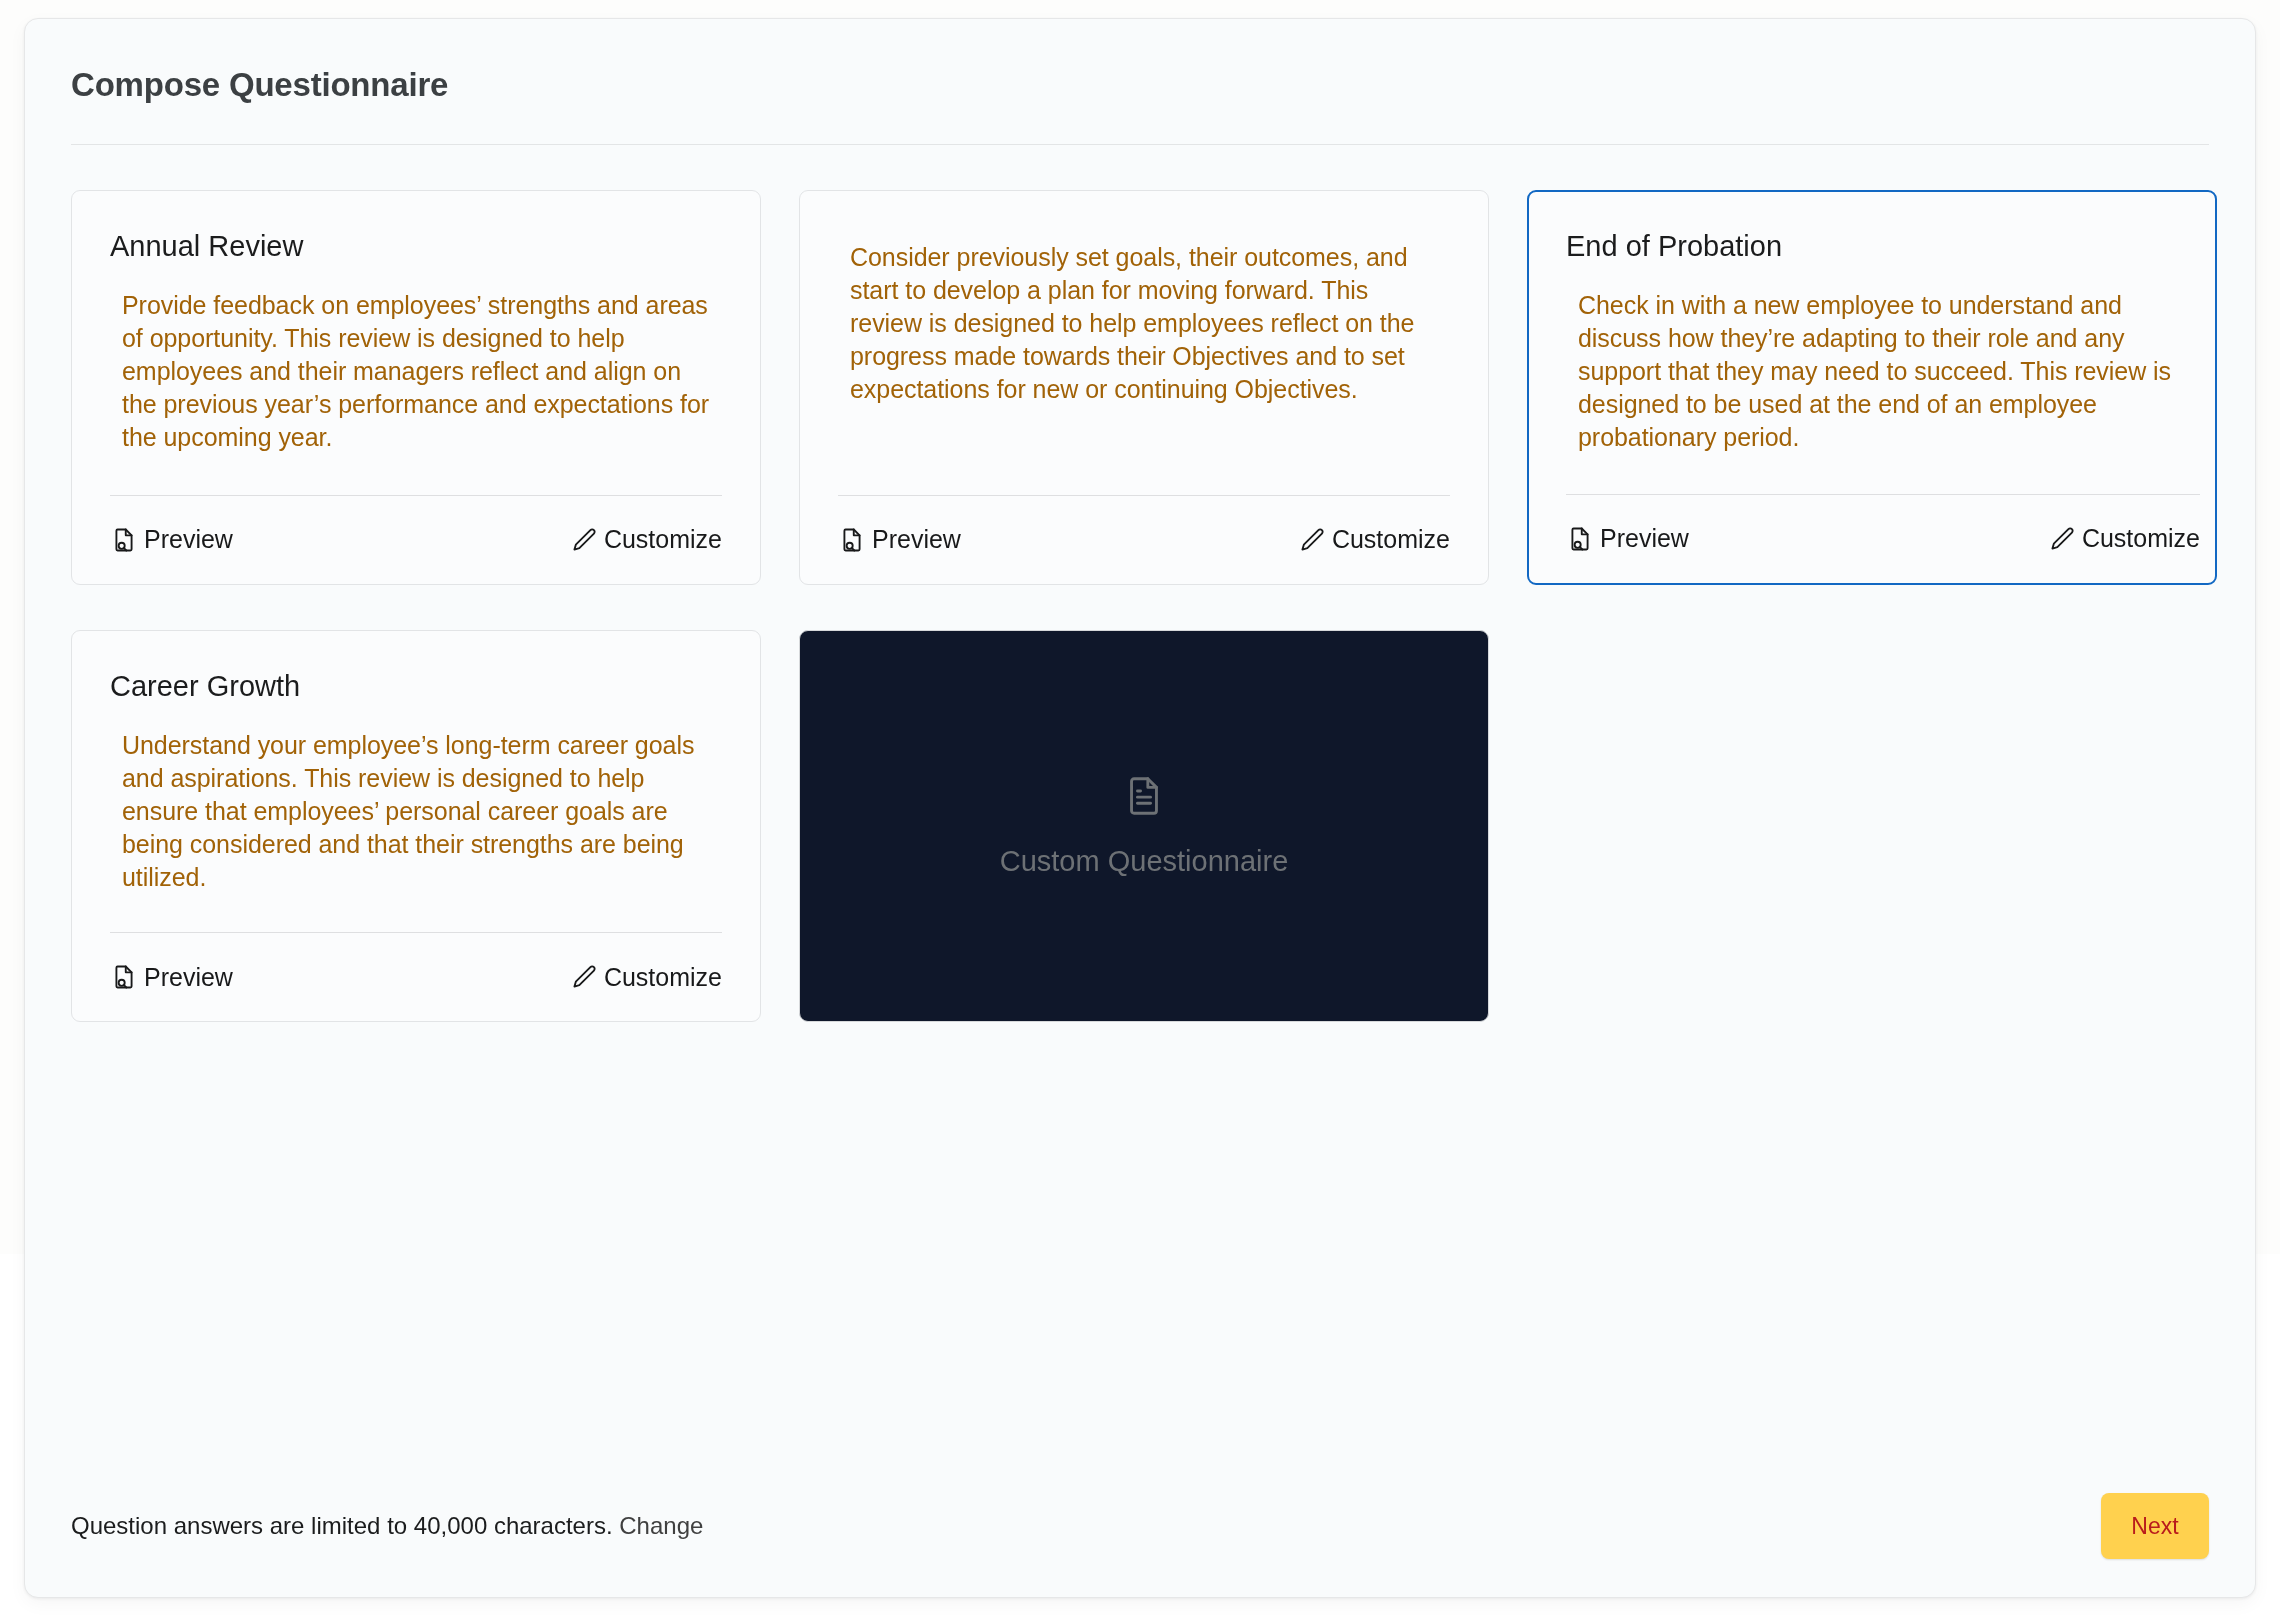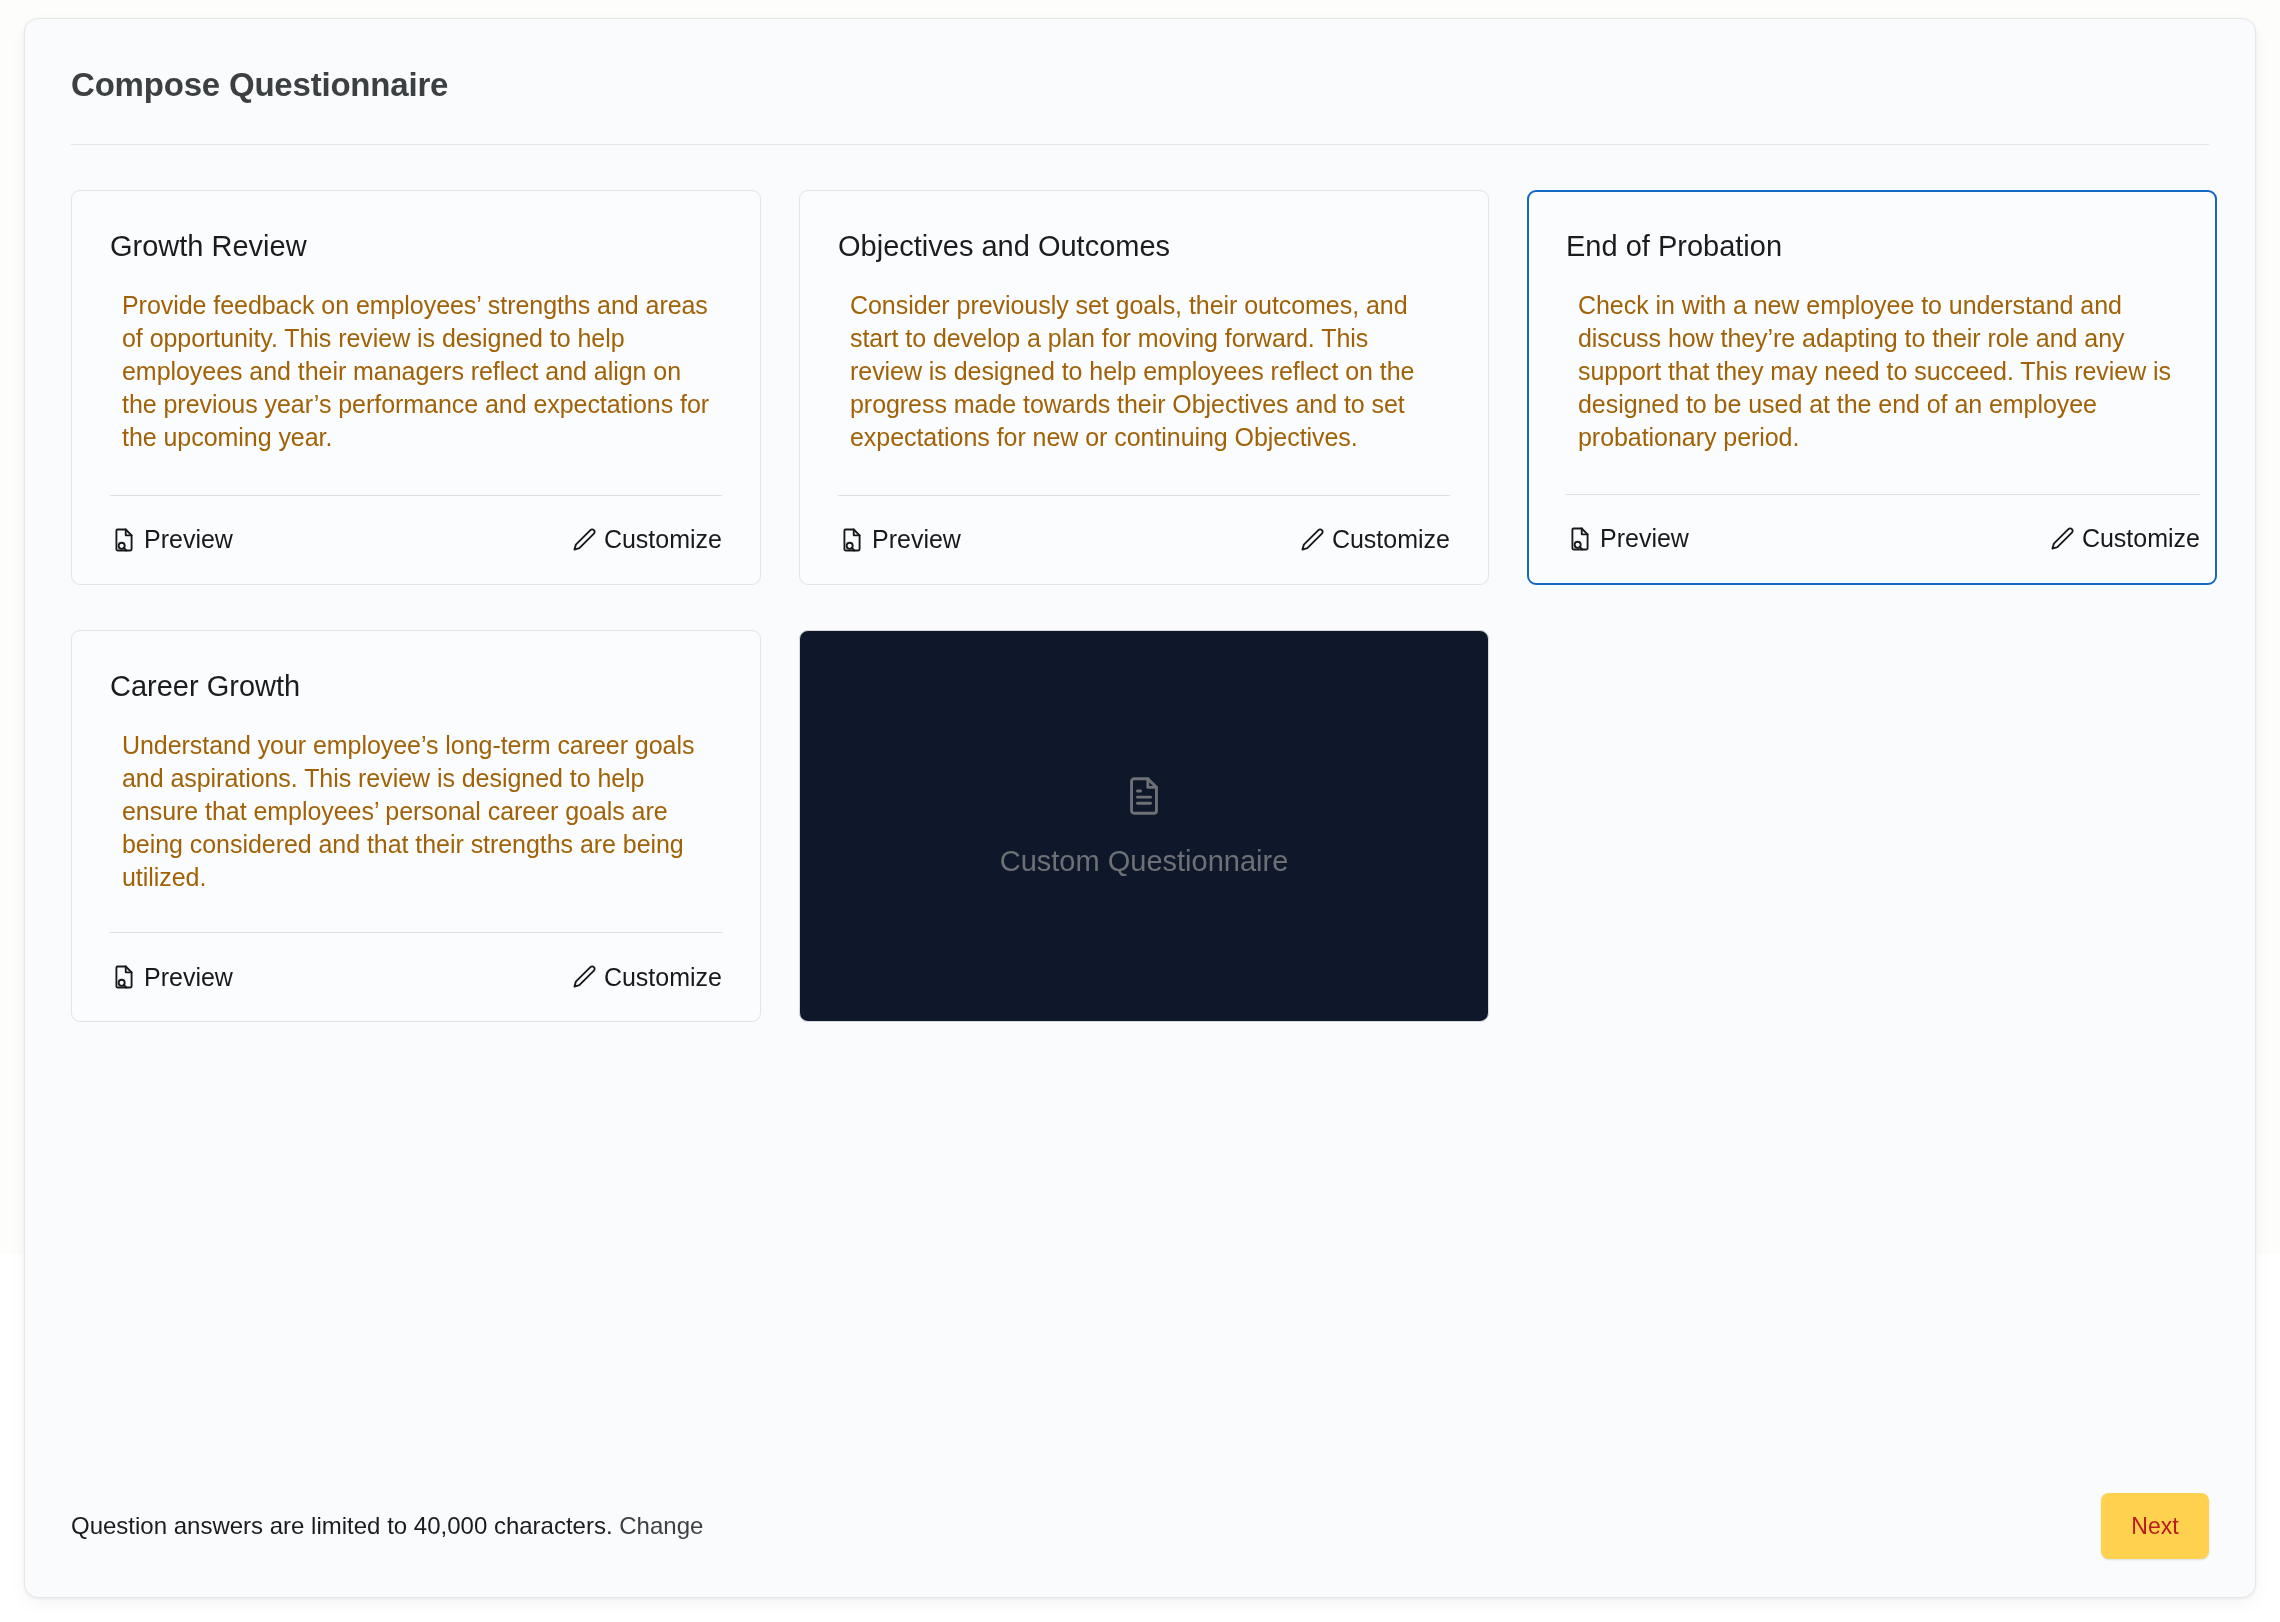--- a/index.html
+++ b/index.html
@@ -187,21 +187,21 @@
   <div class="panel">
 
     <div class="panel-header">
       <h1 class="panel-title">Compose Questionnaire</h1>
       <div class="header-rule"></div>
     </div>
 
     <div class="grid row1">
 
       <div class="card">
-        <div class="card-title">Growth Review</div>
+        <div class="card-title">Annual Review</div>
         <div class="card-desc">Provide feedback on employees’ strengths and areas of opportunity. This review is designed to help employees and their managers reflect and align on the previous year’s performance and expectations for the upcoming year.</div>
         <div class="card-spacer"></div>
         <div class="card-rule"></div>
         <div class="card-actions">
           <button class="action">
             <span>
               <svg width="28" height="28" viewBox="0 0 24 24" fill="none" stroke="#18191a" stroke-width="1.6" stroke-linecap="round" stroke-linejoin="round">
                 <path d="M13.5 3H6.5a1 1 0 0 0-1 1v16a1 1 0 0 0 1 1h11a1 1 0 0 0 1-1V8z"></path>
                 <path d="M13.5 3v5h5"></path>
                 <circle cx="10" cy="17" r="2.6" fill="#fbfcfd"></circle>
@@ -215,21 +215,20 @@
               <svg width="28" height="28" viewBox="0 0 24 24" fill="none" stroke="#18191a" stroke-width="1.6" stroke-linecap="round" stroke-linejoin="round">
                 <path d="M17.5 3.5a2.1 2.1 0 0 1 3 3L8 19l-4.2 1.2L5 16z"></path>
               </svg>
             </span>
             <span>Customize</span>
           </button>
         </div>
       </div>
 
       <div class="card">
-        <div class="card-title">Objectives and Outcomes</div>
         <div class="card-desc">Consider previously set goals, their outcomes, and start to develop a plan for moving forward. This review is designed to help employees reflect on the progress made towards their Objectives and to set expectations for new or continuing Objectives.</div>
         <div class="card-spacer"></div>
         <div class="card-rule"></div>
         <div class="card-actions">
           <button class="action">
             <span>
               <svg width="28" height="28" viewBox="0 0 24 24" fill="none" stroke="#18191a" stroke-width="1.6" stroke-linecap="round" stroke-linejoin="round">
                 <path d="M13.5 3H6.5a1 1 0 0 0-1 1v16a1 1 0 0 0 1 1h11a1 1 0 0 0 1-1V8z"></path>
                 <path d="M13.5 3v5h5"></path>
                 <circle cx="10" cy="17" r="2.6" fill="#fbfcfd"></circle>

